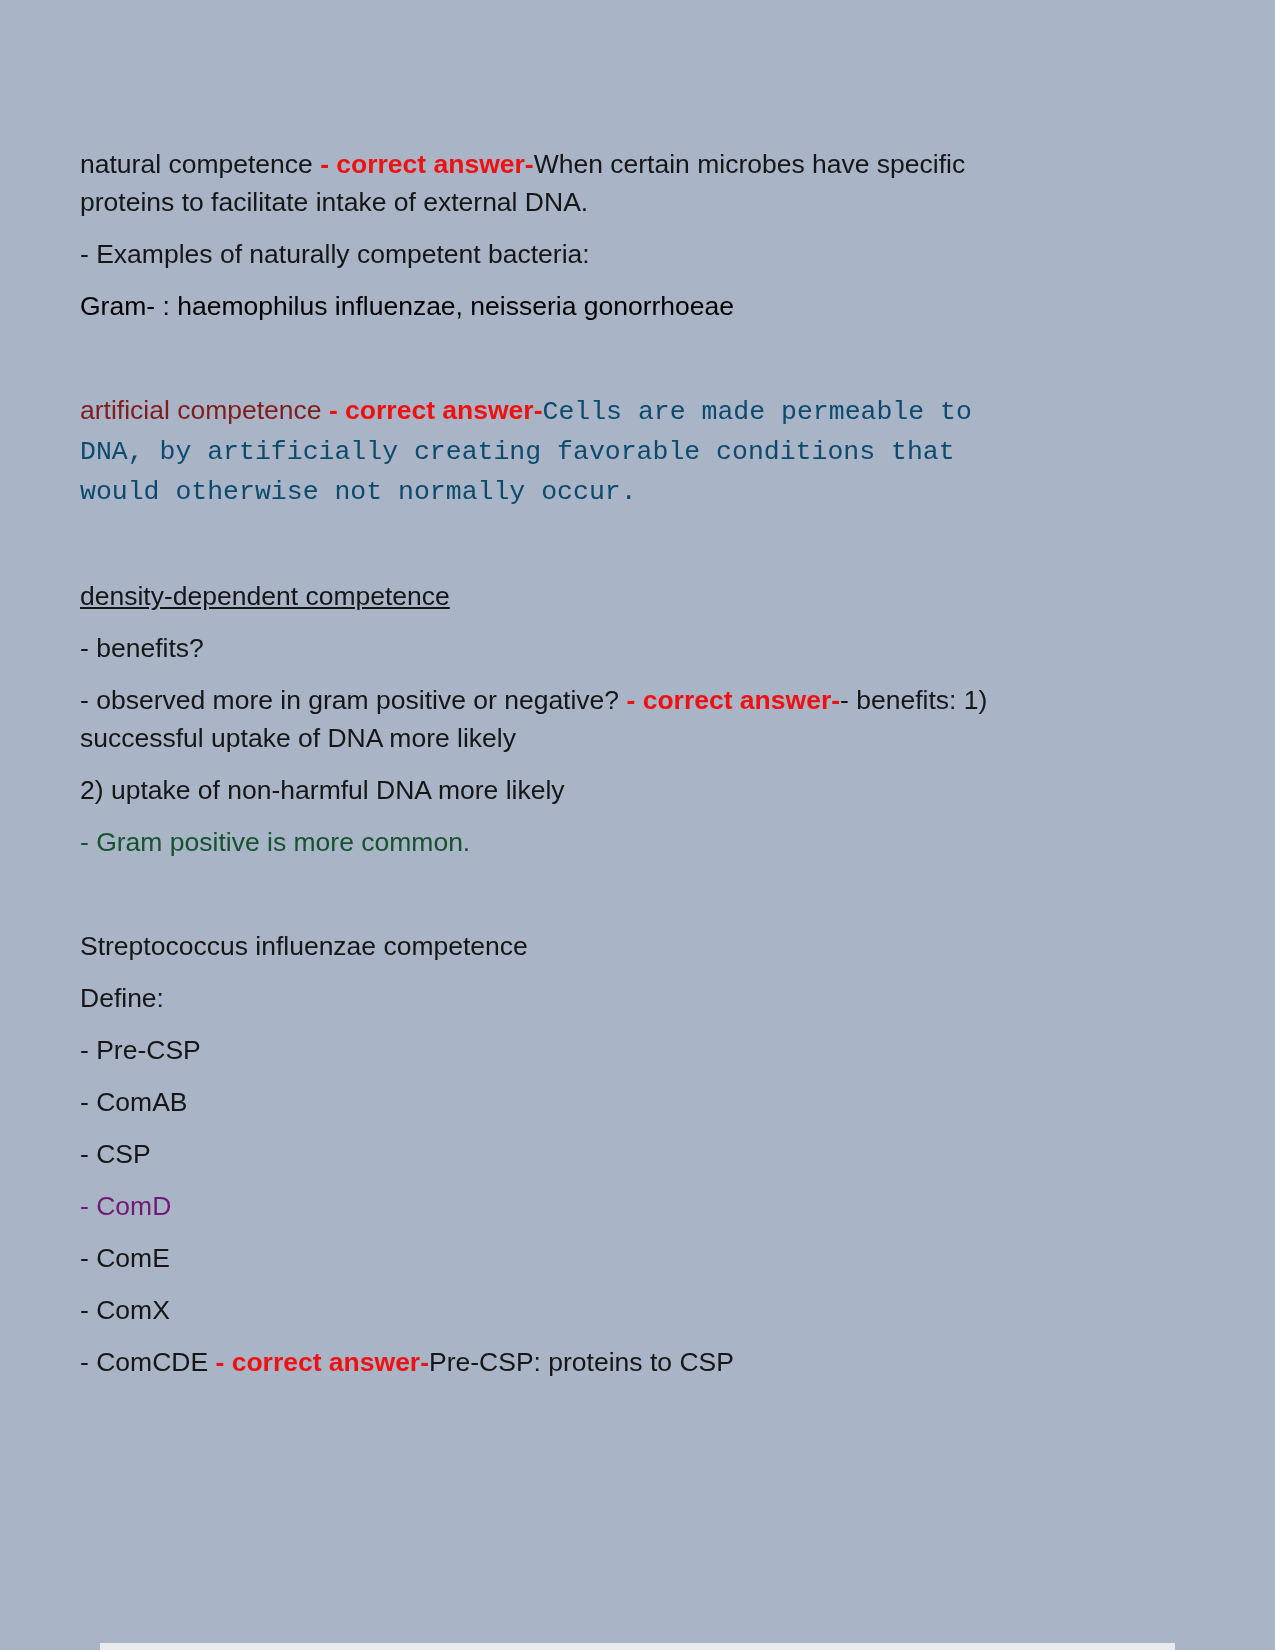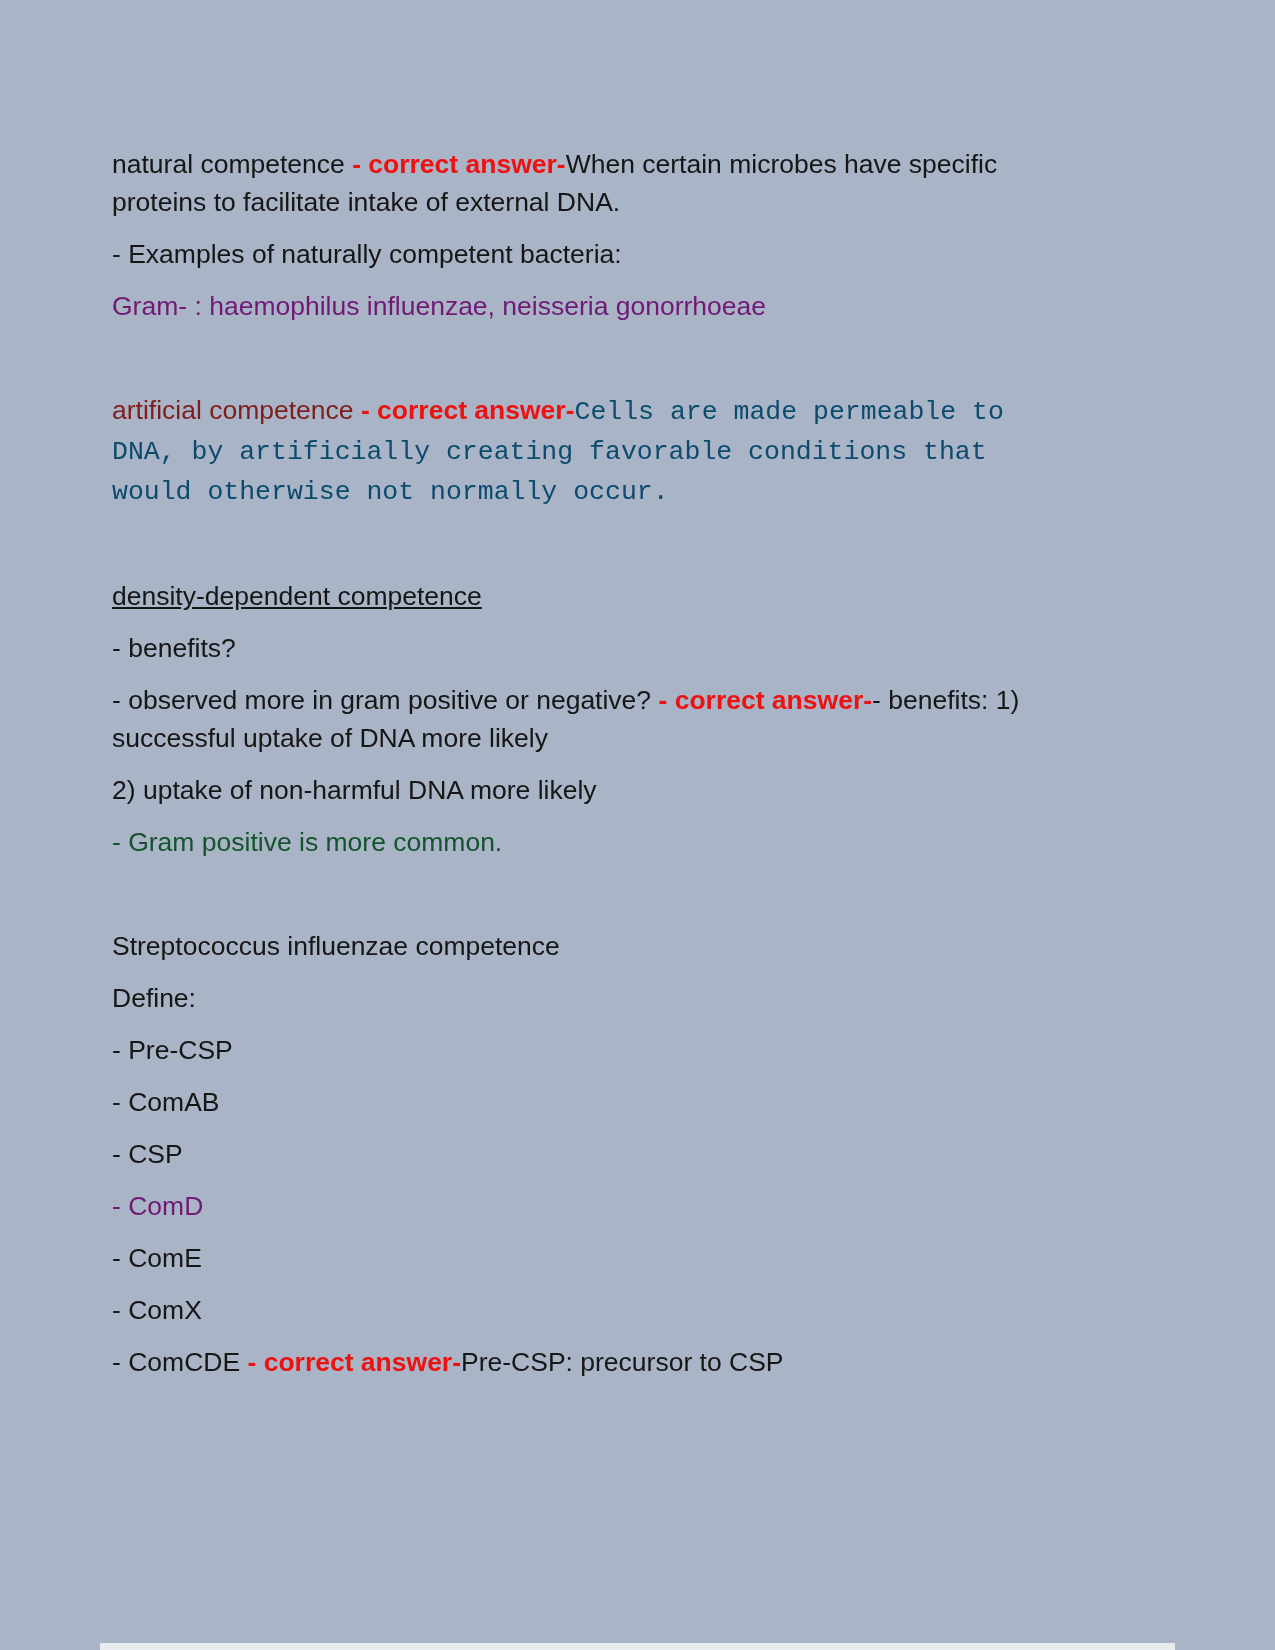--- a/index.html
+++ b/index.html
@@ -11,21 +11,21 @@
     height: 1650px;
     background: #a9b4c6;
     font-family: "Liberation Sans", sans-serif;
     overflow: hidden;
     position: relative;
   }
   .page {
     box-sizing: border-box;
     width: 1275px;
     height: 1623px;
-    padding: 145px 130px 0 112px;
+    padding: 145px 130px 0 80px;
   }
   .doc {
     max-width: 940px;
   }
   .doc p {
     margin: 0 0 14px 0;
     font-size: 26.5px;
     line-height: 38px;
     color: #161616;
     letter-spacing: 0;
@@ -47,34 +47,34 @@
     background: #e9ecef;
   }
 </style>
 </head>
 <body style="background: rgb(169, 180, 198);">
 
 <div class="page">
   <div class="doc" id="doc">
       <p><span style="color: rgb(22, 22, 22);">natural competence </span><span class="answer" style="color: rgb(238, 17, 17);">- correct answer-</span><span style="color: rgb(22, 22, 22);">When certain microbes have specific proteins to facilitate intake of external DNA.</span></p>
       <p><span style="color: rgb(22, 22, 22);">- Examples of naturally competent bacteria:</span></p>
-      <p><span style="color: #701a75;">Gram- : haemophilus influenzae, neisseria gonorrhoeae</span></p>
+      <p><span style="color: #000000;">Gram- : haemophilus influenzae, neisseria gonorrhoeae</span></p>
       <p class="blank"></p>
       <p><span style="color: #7f1d1d;">artificial competence </span><span class="answer" style="color: rgb(238, 17, 17);">- correct answer-</span><span style="color: #0c4a6e; font-family: Liberation Mono, monospace;">Cells are made permeable to DNA, by artificially creating favorable conditions that would otherwise not normally occur.</span></p>
       <p class="blank"></p>
       <p><span style="color: rgb(22, 22, 22); text-decoration: underline;">density-dependent competence</span></p>
       <p><span style="color: rgb(22, 22, 22);">- benefits?</span></p>
       <p><span style="color: rgb(22, 22, 22);">- observed more in gram positive or negative? </span><span class="answer" style="color: rgb(238, 17, 17);">- correct answer-</span><span style="color: rgb(22, 22, 22);">- benefits: 1) successful uptake of DNA more likely</span></p>
       <p><span style="color: rgb(22, 22, 22);">2) uptake of non-harmful DNA more likely</span></p>
       <p><span style="color: #14532d;">- Gram positive is more common.</span></p>
       <p class="blank"></p>
       <p><span style="color: rgb(22, 22, 22);">Streptococcus influenzae competence</span></p>
       <p><span style="color: rgb(22, 22, 22);">Define:</span></p>
       <p><span style="color: rgb(22, 22, 22);">- Pre-CSP</span></p>
       <p><span style="color: rgb(22, 22, 22);">- ComAB</span></p>
       <p><span style="color: rgb(22, 22, 22);">- CSP</span></p>
       <p><span style="color: #701a75;">- ComD</span></p>
       <p><span style="color: rgb(22, 22, 22);">- ComE</span></p>
       <p><span style="color: rgb(22, 22, 22);">- ComX</span></p>
-      <p><span style="color: rgb(22, 22, 22);">- ComCDE </span><span class="answer" style="color: rgb(238, 17, 17);">- correct answer-</span><span style="color: rgb(22, 22, 22);">Pre-CSP: precursor to CSP</span></p>
+      <p><span style="color: rgb(22, 22, 22);">- ComCDE </span><span class="answer" style="color: rgb(238, 17, 17);">- correct answer-</span><span style="color: rgb(22, 22, 22);">Pre-CSP: proteins to CSP</span></p>
     </div>
 </div>
 <div class="page-edge"></div>
 
 </body></html>

